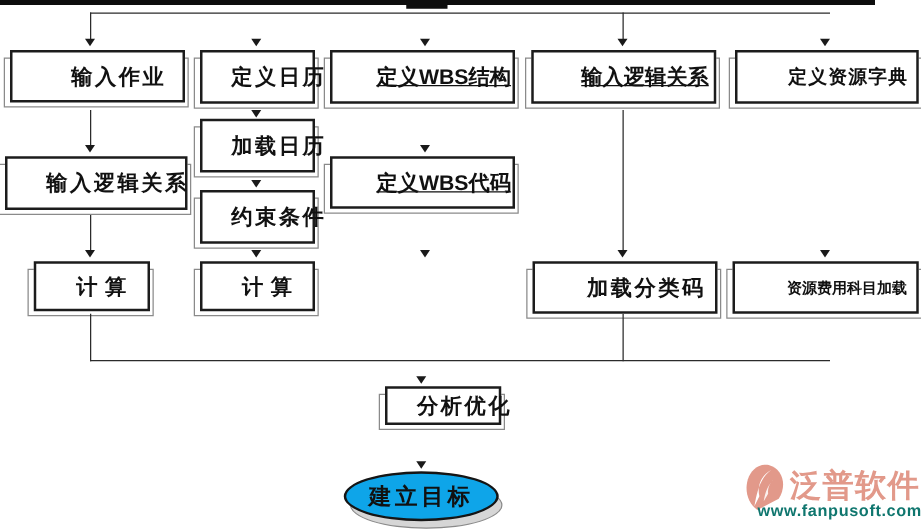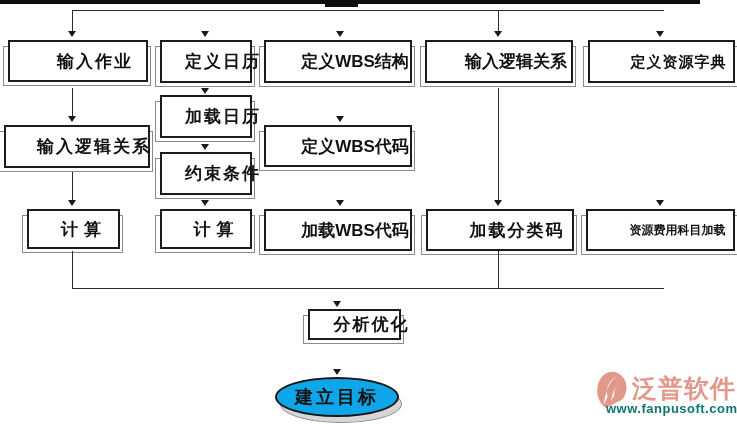--- a/index.html
+++ b/index.html
@@ -15,21 +15,21 @@
     background:#fff; border:2px solid #1c1c1c;
     display:flex; align-items:center; justify-content:center;
     font-weight:bold; font-size:17px; color:#111; letter-spacing:2px;
     text-align:center; white-space:nowrap;padding-left:34px;
   }
   .node::after{
     content:""; position:absolute; z-index:-1;
     left:-7px; top:4px; width:calc(100% + 10px); height:100%;
     background:#fff; border:1px solid #8a8a8a;
   }
-  .node.tight{letter-spacing:0;}
+  .node.tight{letter-spacing:0;text-decoration:underline;}
   .node.sp6{letter-spacing:6px; padding-left:21px;}
   .node.two-line{flex-direction:row; font-size:15px; line-height:19px; letter-spacing:1px;}
   .node.fit{font-size:12px; letter-spacing:0;}
   .ellipse{
     position:absolute; box-sizing:border-box;
     background:#0ea5e9; border:2px solid #151515; border-radius:50%;
     display:flex; align-items:center; justify-content:center;
     font-weight:bold; font-size:18px; color:#111; letter-spacing:3px;
   }
   .ellipse::after{
@@ -121,23 +121,20 @@
   <div class="node" style="left:160px;top:152px;width:92px;height:43px">
     <span>约束条件</span>
   </div>
 
   <div class="node sp6" style="left:27px;top:209px;width:93px;height:40px">
     <span>计算</span>
   </div>
   <div class="node sp6" style="left:160px;top:209px;width:92px;height:40px">
     <span>计算</span>
   </div>
-  <div class="node tight" style="left:264px;top:209px;width:148px;height:42px">
-    <span>加载WBS代码</span>
-  </div>
   <div class="node" style="left:426px;top:209px;width:148px;height:42px">
     <span>加载分类码</span>
   </div>
   <div class="node fit" style="left:586px;top:209px;width:149px;height:42px">
     <span>资源费用科目加载</span>
   </div>
 
   <div class="node" style="left:308px;top:309px;width:93px;height:31px">
     <span>分析优化</span>
   </div>

